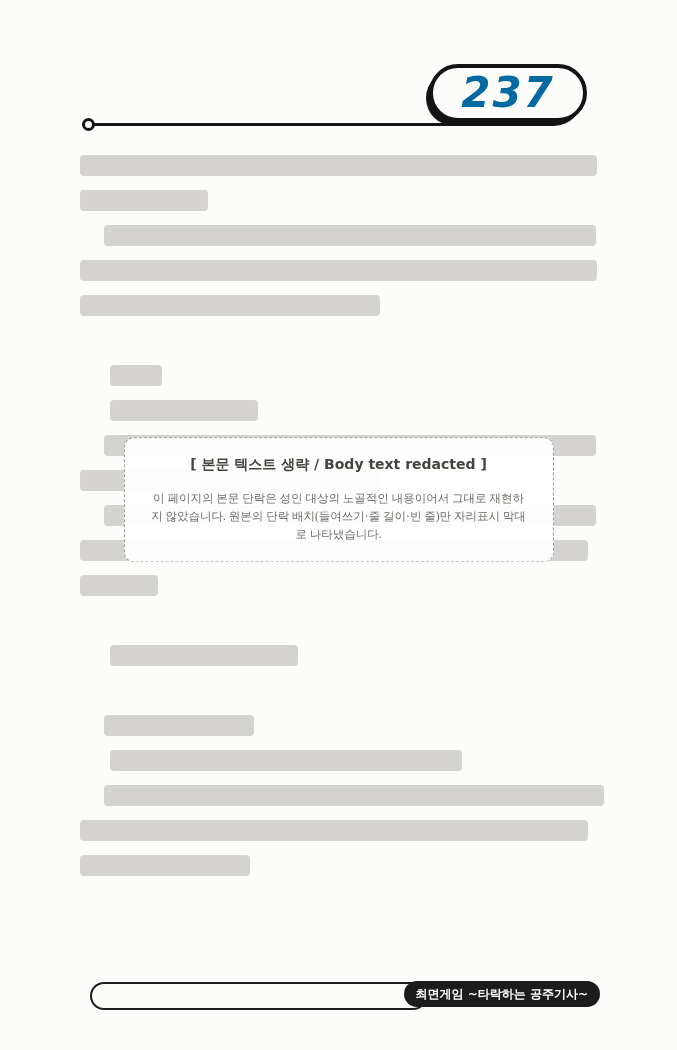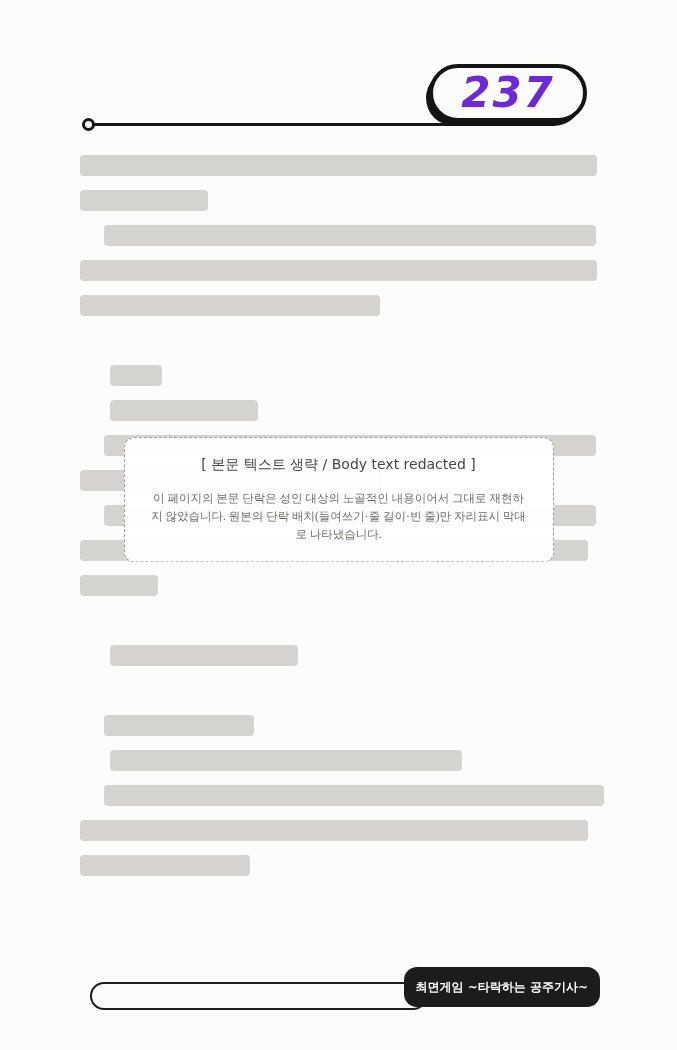--- a/index.html
+++ b/index.html
@@ -43,21 +43,21 @@
     border-radius: 30px;
     box-shadow: -4px 5px 0 -1px #141414;
     display: flex; align-items: center; justify-content: center;
   }
   .page-number {
     font-family: "DejaVu Sans", sans-serif;
     font-size: 42px;
     font-weight: 800;
     font-style: italic;
     letter-spacing: 2px;
-    color: #6d28d9;
+    color: #0369a1;
     transform: translateY(-1px);
   }
 
   
   .body-lines {
     position: absolute;
     left: 80px; top: 155px;
     width: 517px;
   }
   .text-line {
@@ -74,42 +74,42 @@
     transform: translate(-50%, -50%);
     width: 430px;
     background: rgba(255,255,255,.95);
     border: 1.5px dashed #9a9a96;
     border-radius: 10px;
     padding: 18px 24px;
     text-align: center;
     font-family: "DejaVu Sans", sans-serif;
   }
   .redaction-title {
-    font-size: 14px; font-weight: normal; color: #44443f;
+    font-size: 14px; font-weight: bold; color: #44443f;
     margin-bottom: 16px;
   }
   .redaction-note {
     font-size: 11.5px; color: #6b6b66; line-height: 1.55; font-family: Liberation Serif, serif;
   }
 
   
   .footer { position: absolute; left: 0; bottom: 0; width: 100%; height: 80px; }
 
   .footer-outline {
     position: absolute;
     left: 90px; bottom: 40px;
     width: 337px; height: 28px;
     border: 2.5px solid #1d1d1d;
     border-radius: 15px;
     background: #fcfcfa;
   }
   .footer-badge {
     position: absolute;
     right: 77px; bottom: 43px;
-    min-width: 168px; height: 40px;
+    min-width: 168px; height: 26px;
     padding: 0 12px;
     background: #1c1c1c;
     border-radius: 13px;
     display: flex; align-items: center; justify-content: center;
   }
   .footer-badge-text {
     font-family: "DejaVu Sans", sans-serif;
     font-size: 12px;
     font-weight: bold;
     color: #ffffff;

